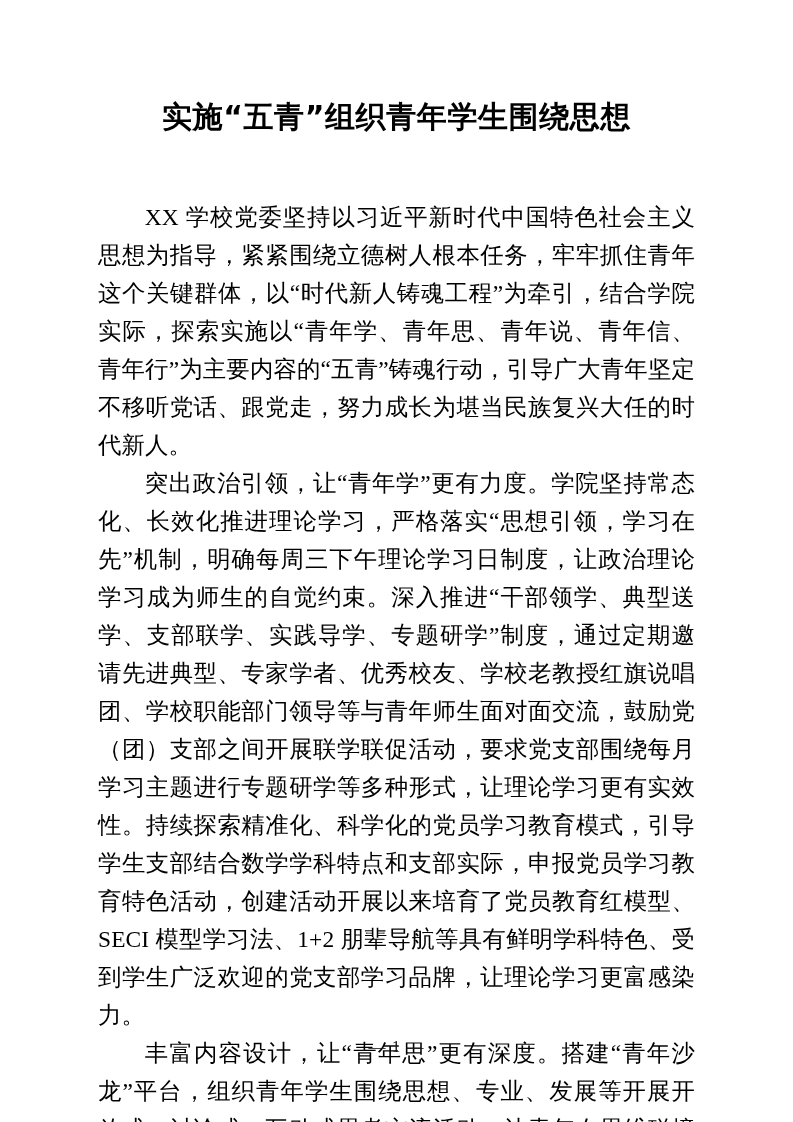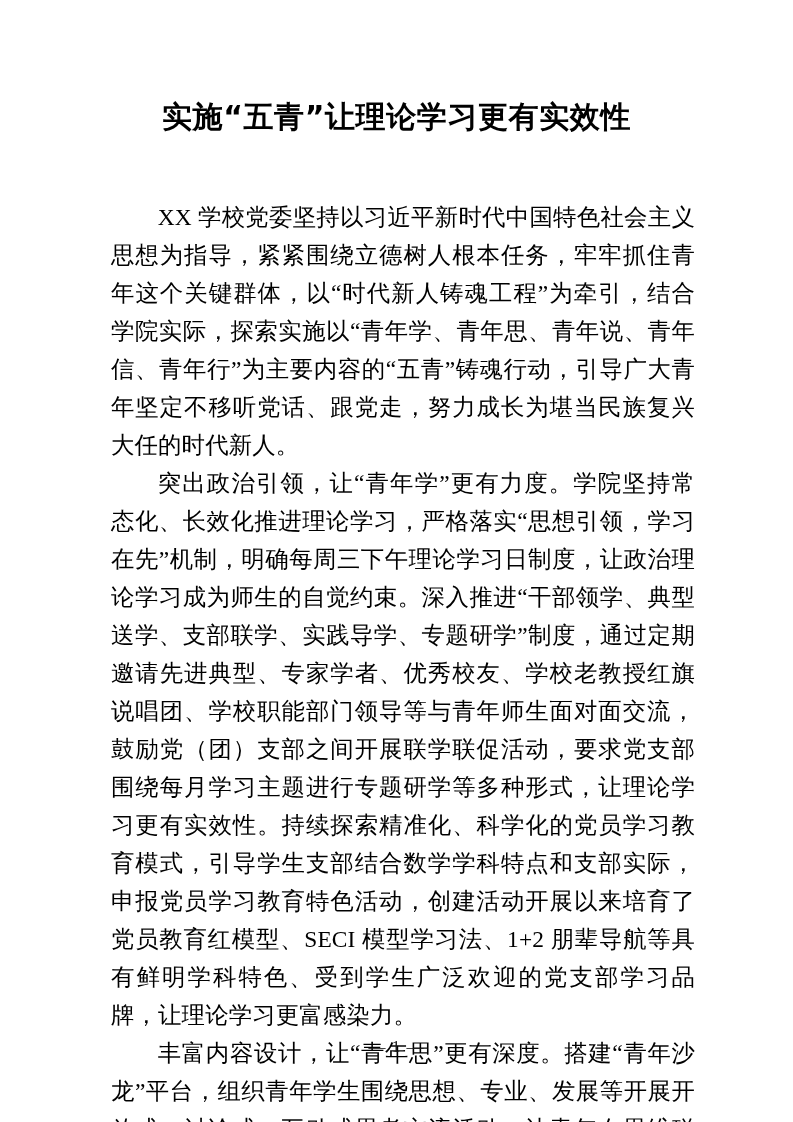--- a/index.html
+++ b/index.html
@@ -52,21 +52,21 @@
 
   
   .body-block {
     position: absolute;
     left: 0;
     top: 198px;
     width: 597px;
   }
 
   p.para {
-    margin: 0 0 0 13px;
+    margin: 0 0 0 0;
     padding: 0;
     font-family: "Liberation Serif", "DejaVu Serif", serif;
     font-size: 23.4px;
     line-height: 38px;
     text-align: justify;
     text-align-last: left;
     text-justify: inter-ideograph;
     text-indent: 2em;
     letter-spacing: 0.15px;
     color: #000000;
@@ -88,21 +88,21 @@
     letter-spacing: 1px;
   }
 </style>
 </head>
 <body>
 
 <div class="page">
 
   <div class="content">
 
-    <h1 class="doc-title">实施“五青”让理论学习更有实效性</h1>
+    <h1 class="doc-title">实施“五青”组织青年学生围绕思想</h1>
 
     <div class="body-block">
       <p class="para">XX 学校党委坚持以习近平新时代中国特色社会主义思想为指导，紧紧围绕立德树人根本任务，牢牢抓住青年这个关键群体，以“时代新人铸魂工程”为牵引，结合学院实际，探索实施以“青年学、青年思、青年说、青年信、青年行”为主要内容的“五青”铸魂行动，引导广大青年坚定不移听党话、跟党走，努力成长为堪当民族复兴大任的时代新人。</p>
       <p class="para">突出政治引领，让“青年学”更有力度。学院坚持常态化、长效化推进理论学习，严格落实“思想引领，学习在先”机制，明确每周三下午理论学习日制度，让政治理论学习成为师生的自觉约束。深入推进“干部领学、典型送学、支部联学、实践导学、专题研学”制度，通过定期邀请先进典型、专家学者、优秀校友、学校老教授红旗说唱团、学校职能部门领导等与青年师生面对面交流，鼓励党（团）支部之间开展联学联促活动，要求党支部围绕每月学习主题进行专题研学等多种形式，让理论学习更有实效性。持续探索精准化、科学化的党员学习教育模式，引导学生支部结合数学学科特点和支部实际，申报党员学习教育特色活动，创建活动开展以来培育了党员教育红模型、SECI 模型学习法、1+2 朋辈导航等具有鲜明学科特色、受到学生广泛欢迎的党支部学习品牌，让理论学习更富感染力。</p>
       <p class="para">丰富内容设计，让“青年思”更有深度。搭建“青年沙龙”平台，组织青年学生围绕思想、专业、发展等开展开放式、讨论式、互动式思考交流活动，让青年在思维碰撞中获得思想启迪。一</p>
     </div>
 
   </div>
 
   <div class="page-footer">— 1 —</div>

